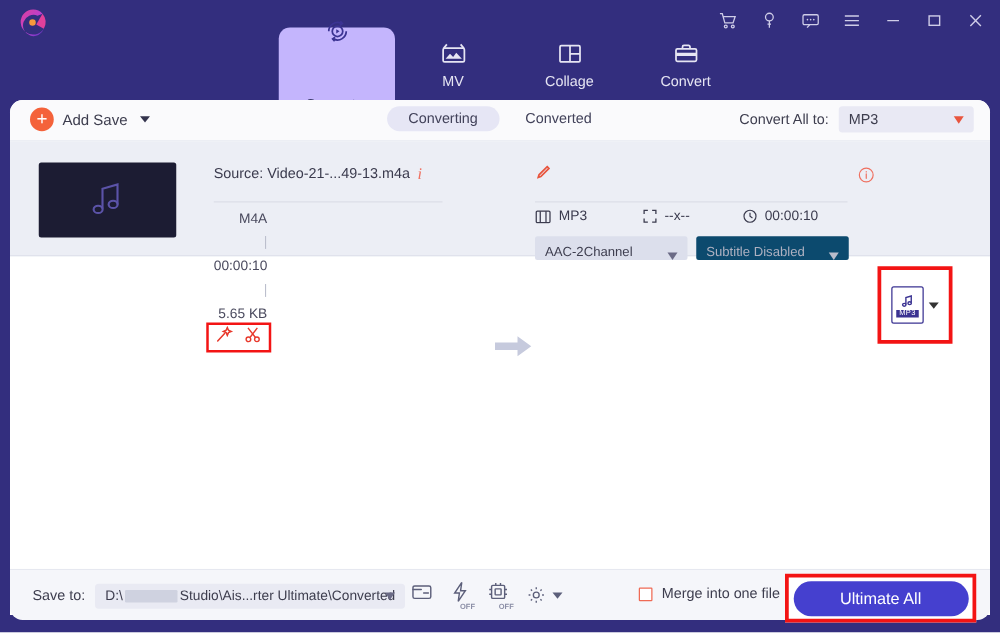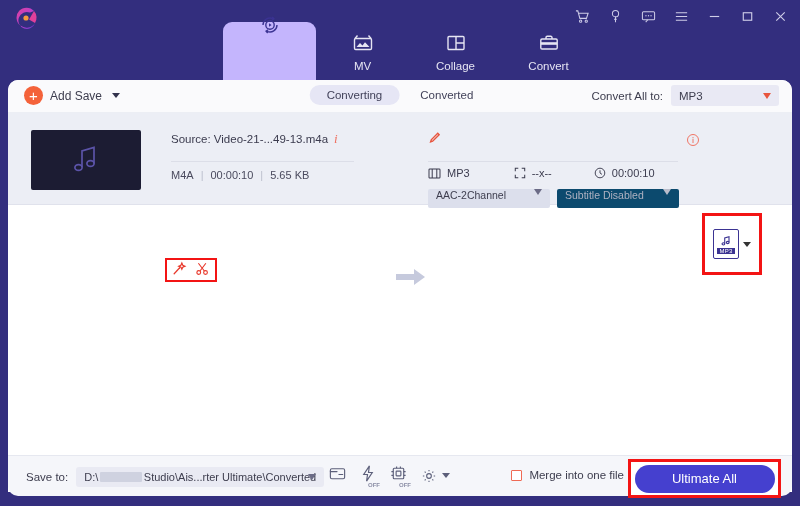--- a/index.html
+++ b/index.html
@@ -164,20 +164,21 @@
   }
   .hr-light {
     position: absolute; left: 163px; top: 48px;
     width: 183px; height: 1px; background: #dcdee8;
   }
   .meta-line {
     position: absolute; left: 163px; top: 56px;
     font-size: 11px; color: #4a4a5e;
     display: flex; align-items: flex-end; gap: 7px;
     white-space: nowrap;
+    flex-direction: column;
   }
   .meta-line .sep { color: #bcbfcd; }
   .tool-hl {
     position: absolute; left: 157px; top: 178px;
     width: 52px; height: 24px;
     border: 2px solid #f31414;
     background: #fff;
     display: flex; align-items: center; justify-content: center;
     gap: 8px;
   }
@@ -200,21 +201,21 @@
   .out-meta {
     position: absolute; left: 420px; top: 54px;
     width: 258px;
     display: flex; align-items: center;
     font-size: 11px; color: #3b3b4e;
   }
   .out-meta .g { display: flex; align-items: center; gap: 6px; }
   .sel {
     position: absolute; top: 76px;
     height: 19px; background: #dcdfec; border-radius: 2px;
-    display: flex; align-items: flex-start; padding: 0 8px;
+    display: flex; align-items: flex-end; padding: 0 8px;
     font-size: 10.5px; color: #3d3d4e;
     cursor: pointer;
   }
   .sel.disabled { background: #0c4a6e; color: #aeb1c1; cursor: default; }
   .fmt-hl {
     position: absolute; left: 694px; top: 133px;
     width: 60px; height: 62px;
     border: 3px solid #f31414; background: #fff;
     display: flex; align-items: center; justify-content: center;
     gap: 4px;

